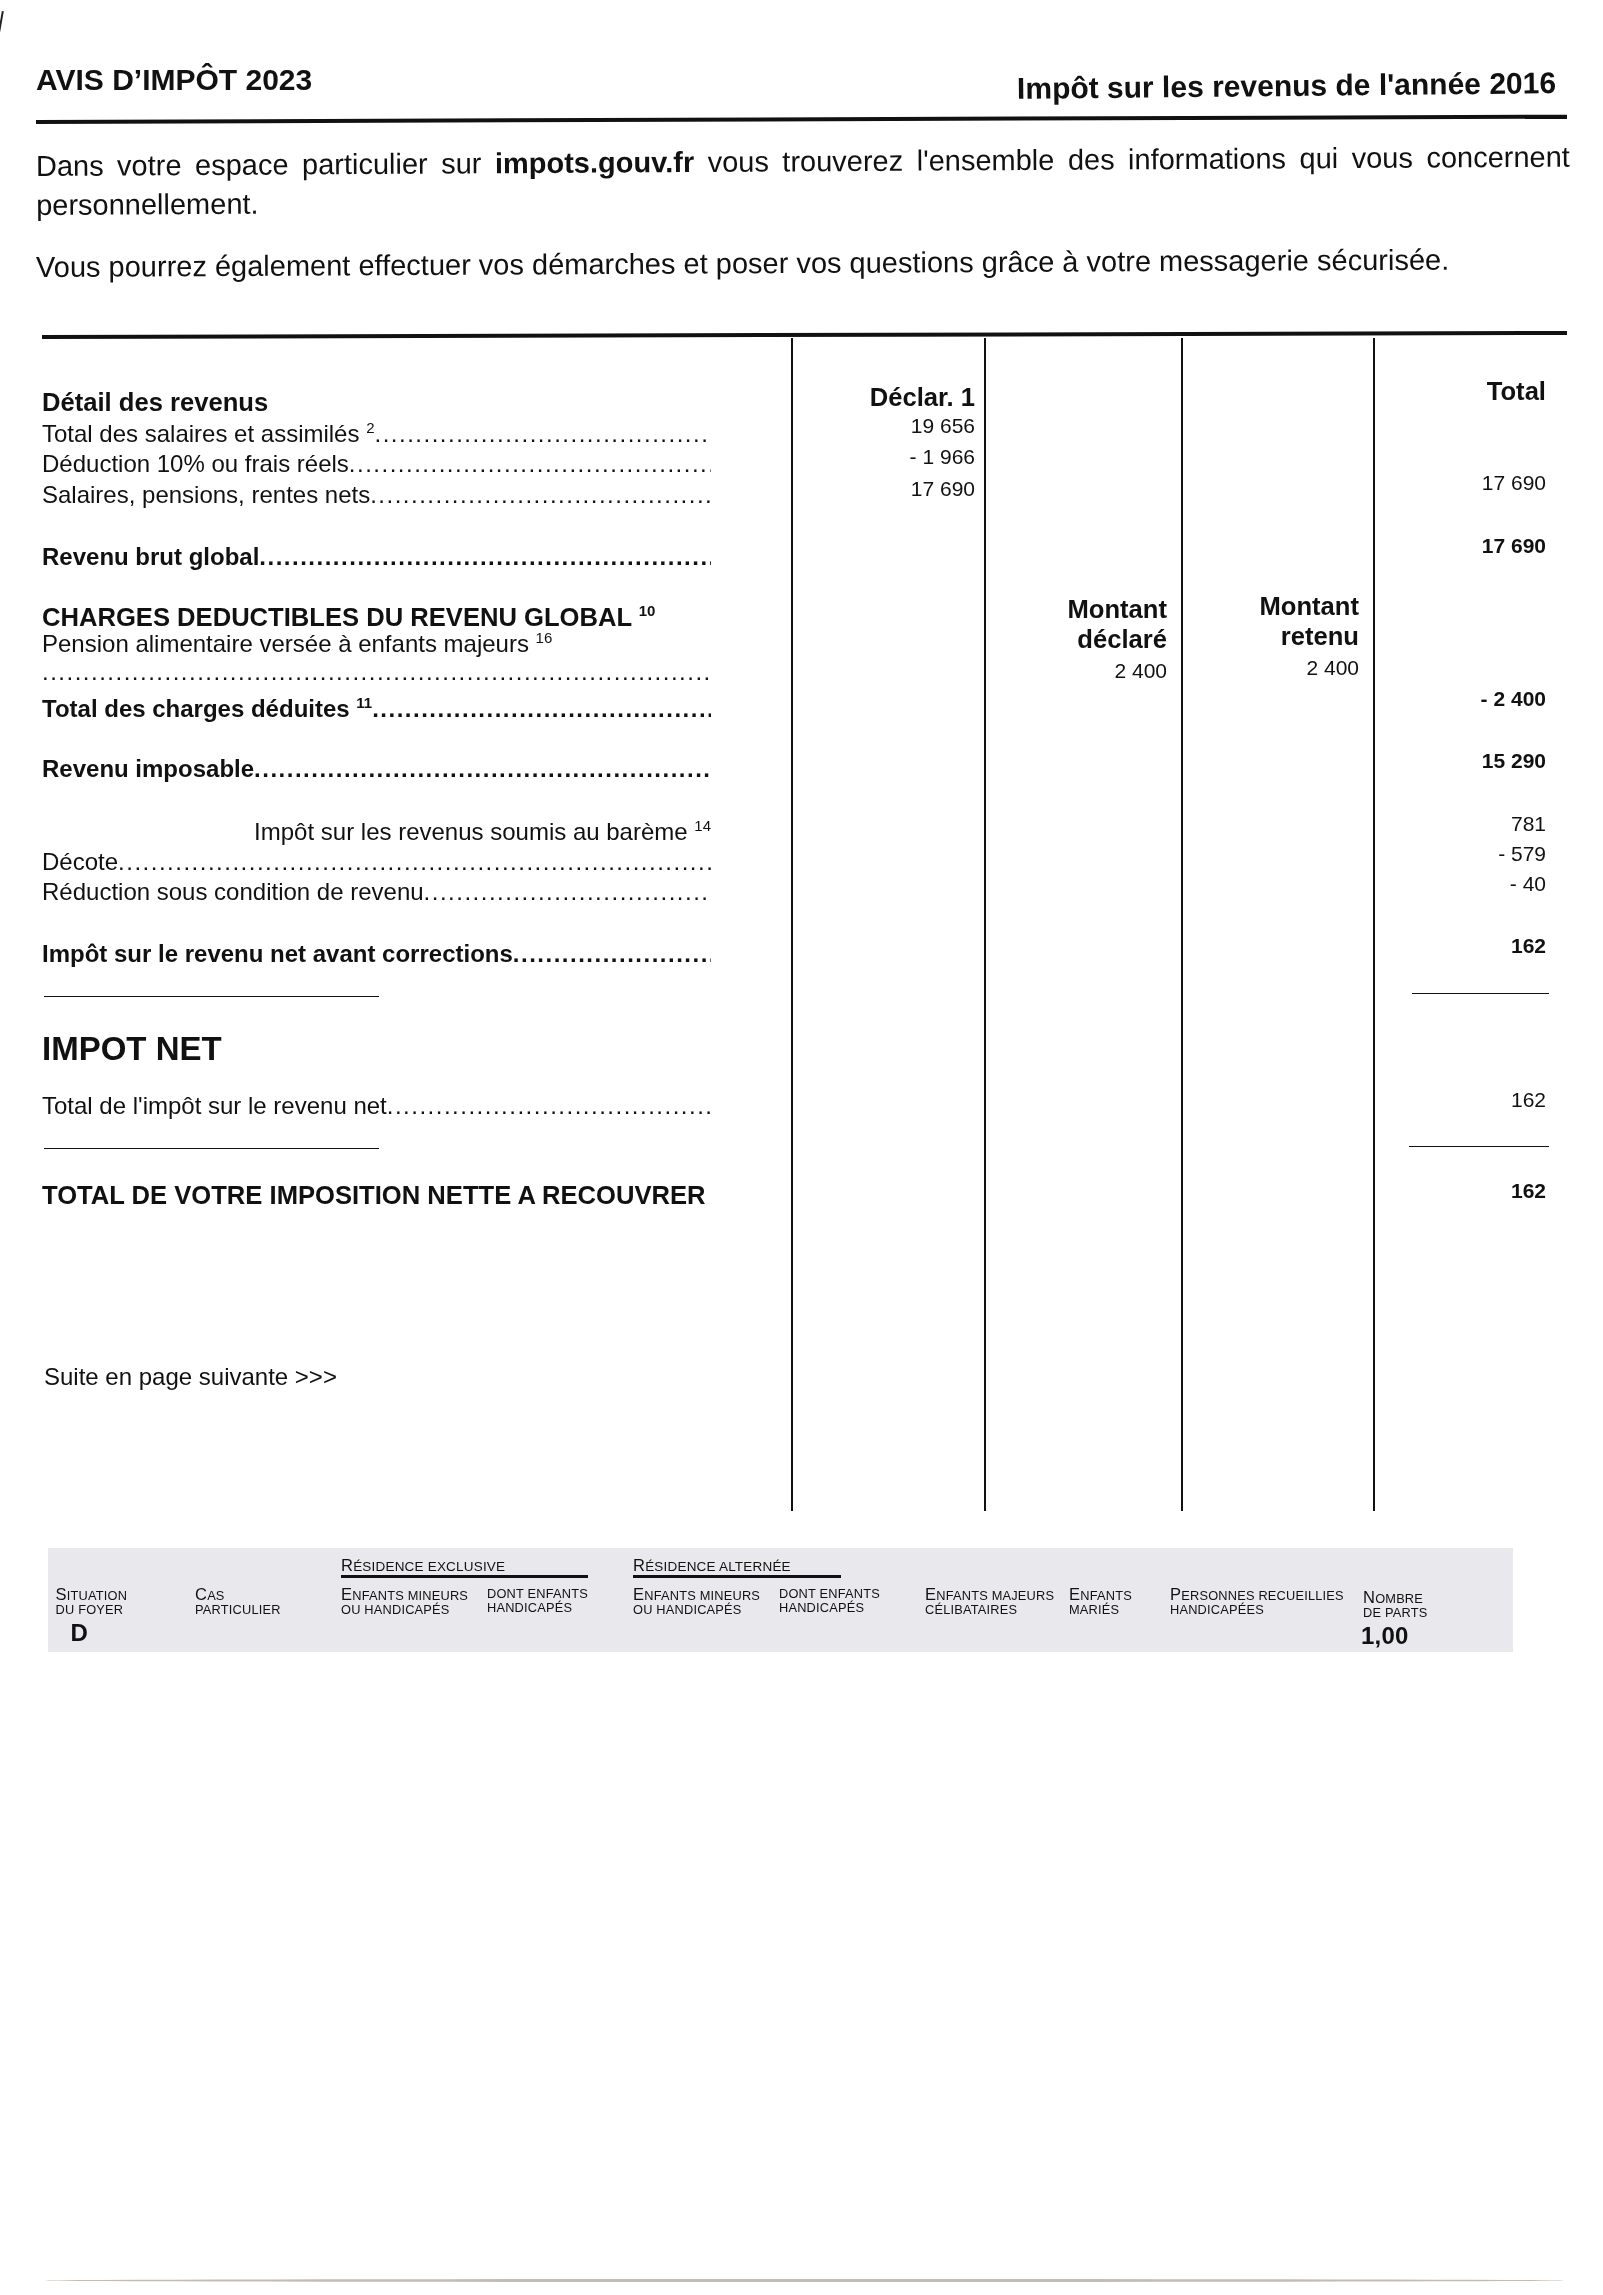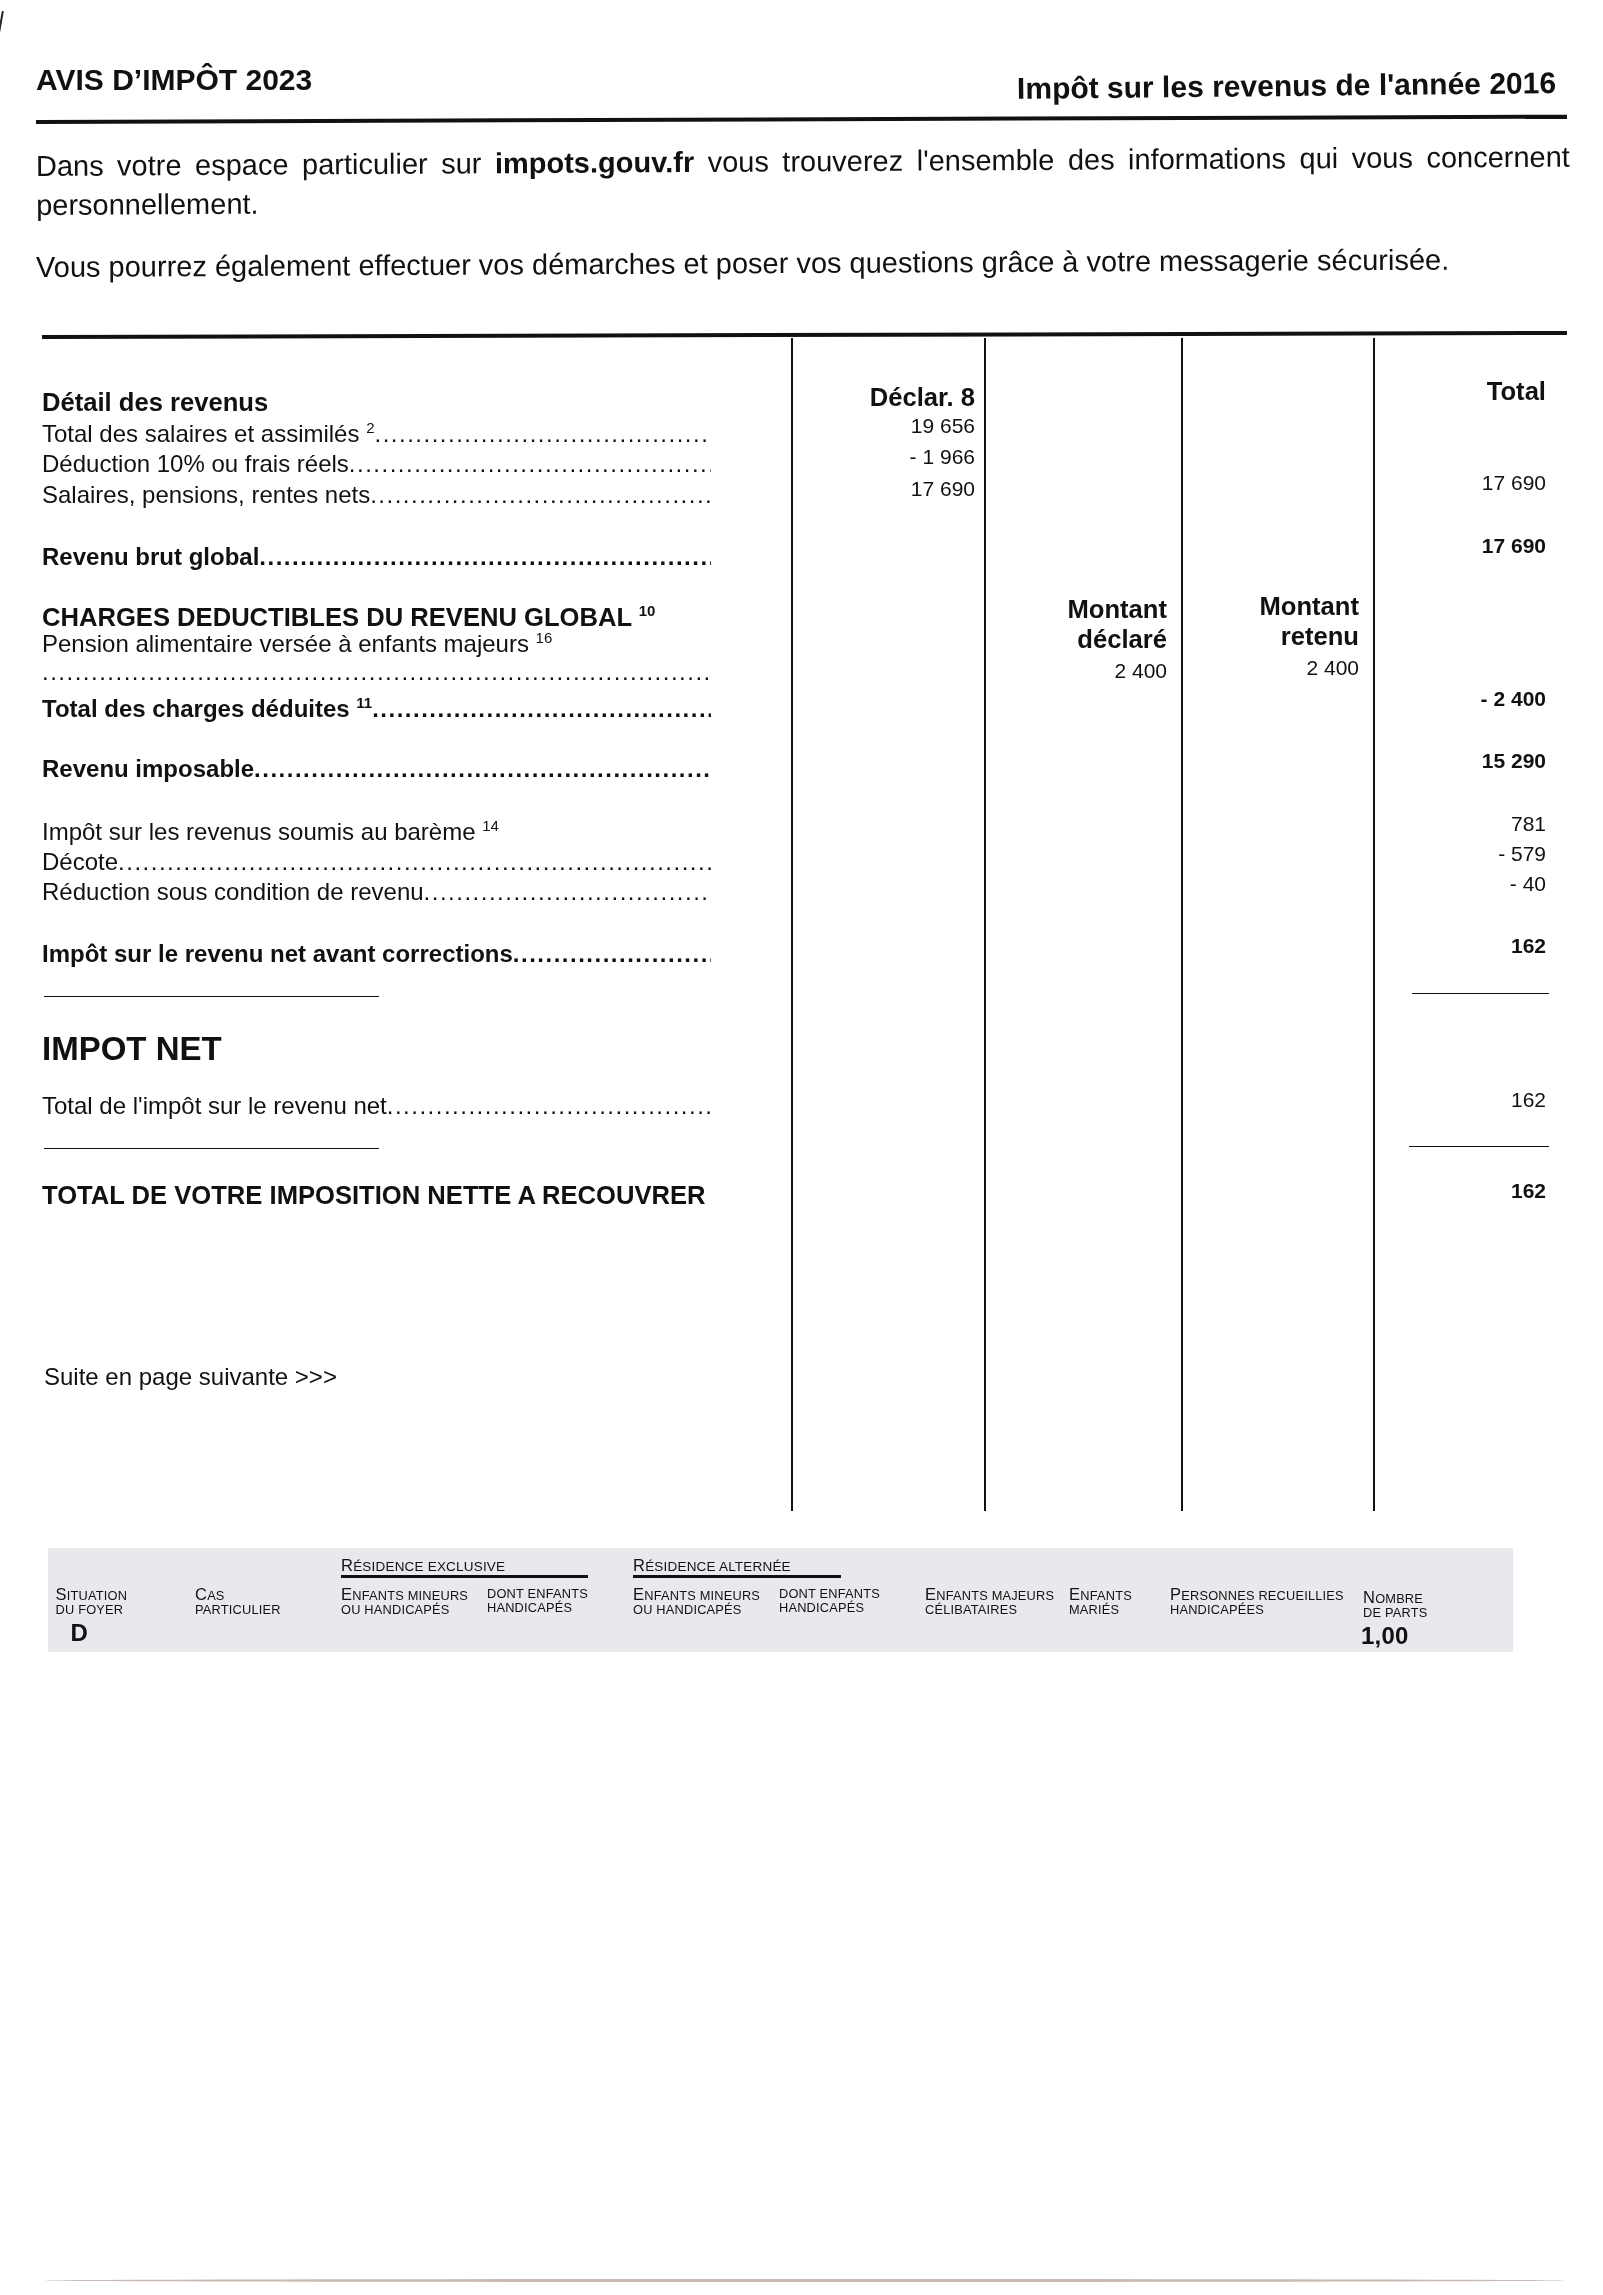--- a/index.html
+++ b/index.html
@@ -55,21 +55,21 @@
   <span>Dans votre espace particulier sur </span><b>impots.gouv.fr</b><span> vous trouverez l'ensemble des informations qui vous concernent personnellement.</span>
 </div>
 <div class="abs intro intro2">Vous pourrez également effectuer vos démarches et poser vos questions grâce à votre messagerie sécurisée.</div>
 
 <div class="abs rule-table"></div>
 <div class="abs vline" style="left:791px;"></div>
 <div class="abs vline" style="left:984px;"></div>
 <div class="abs vline" style="left:1181px;"></div>
 <div class="abs vline" style="left:1373px;"></div>
 
-<div class="abs colhead col-decl" style="top:382px;">Déclar. 8</div>
+<div class="abs colhead col-decl" style="top:382px;">Déclar. 1</div>
 <div class="abs colhead col-tot" style="top:376px;">Total</div>
 
 <div class="abs label bold" style="top:388px; font-size:25.6px;">
     <span class="txt">Détail des revenus</span>
   </div>
 
 <div class="abs label" style="top:420px;">
     <span class="txt"><span>Total des salaires et assimilés</span> <sup>2</sup></span>
     <span class="dots"></span>
   </div>
@@ -118,21 +118,21 @@
     <span class="dots"></span>
   </div>
 <div class="abs num col-tot bold" style="top:687px;">- 2 400</div>
 
 <div class="abs label bold" style="top:755px;">
     <span class="txt">Revenu imposable</span>
     <span class="dots"></span>
   </div>
 <div class="abs num col-tot bold" style="top:749px;">15 290</div>
 
-<div class="abs label" style="top:818px;">
+<div class="abs label" style="top:818px;justify-content:flex-end;">
     <span class="txt"><span>Impôt sur les revenus soumis au barème</span> <sup>14</sup></span>
   </div>
 <div class="abs num col-tot" style="top:812px;">781</div>
 
 <div class="abs label" style="top:848px;">
     <span class="txt">Décote</span>
     <span class="dots"></span>
   </div>
 <div class="abs num col-tot" style="top:842px;">- 579</div>
 

